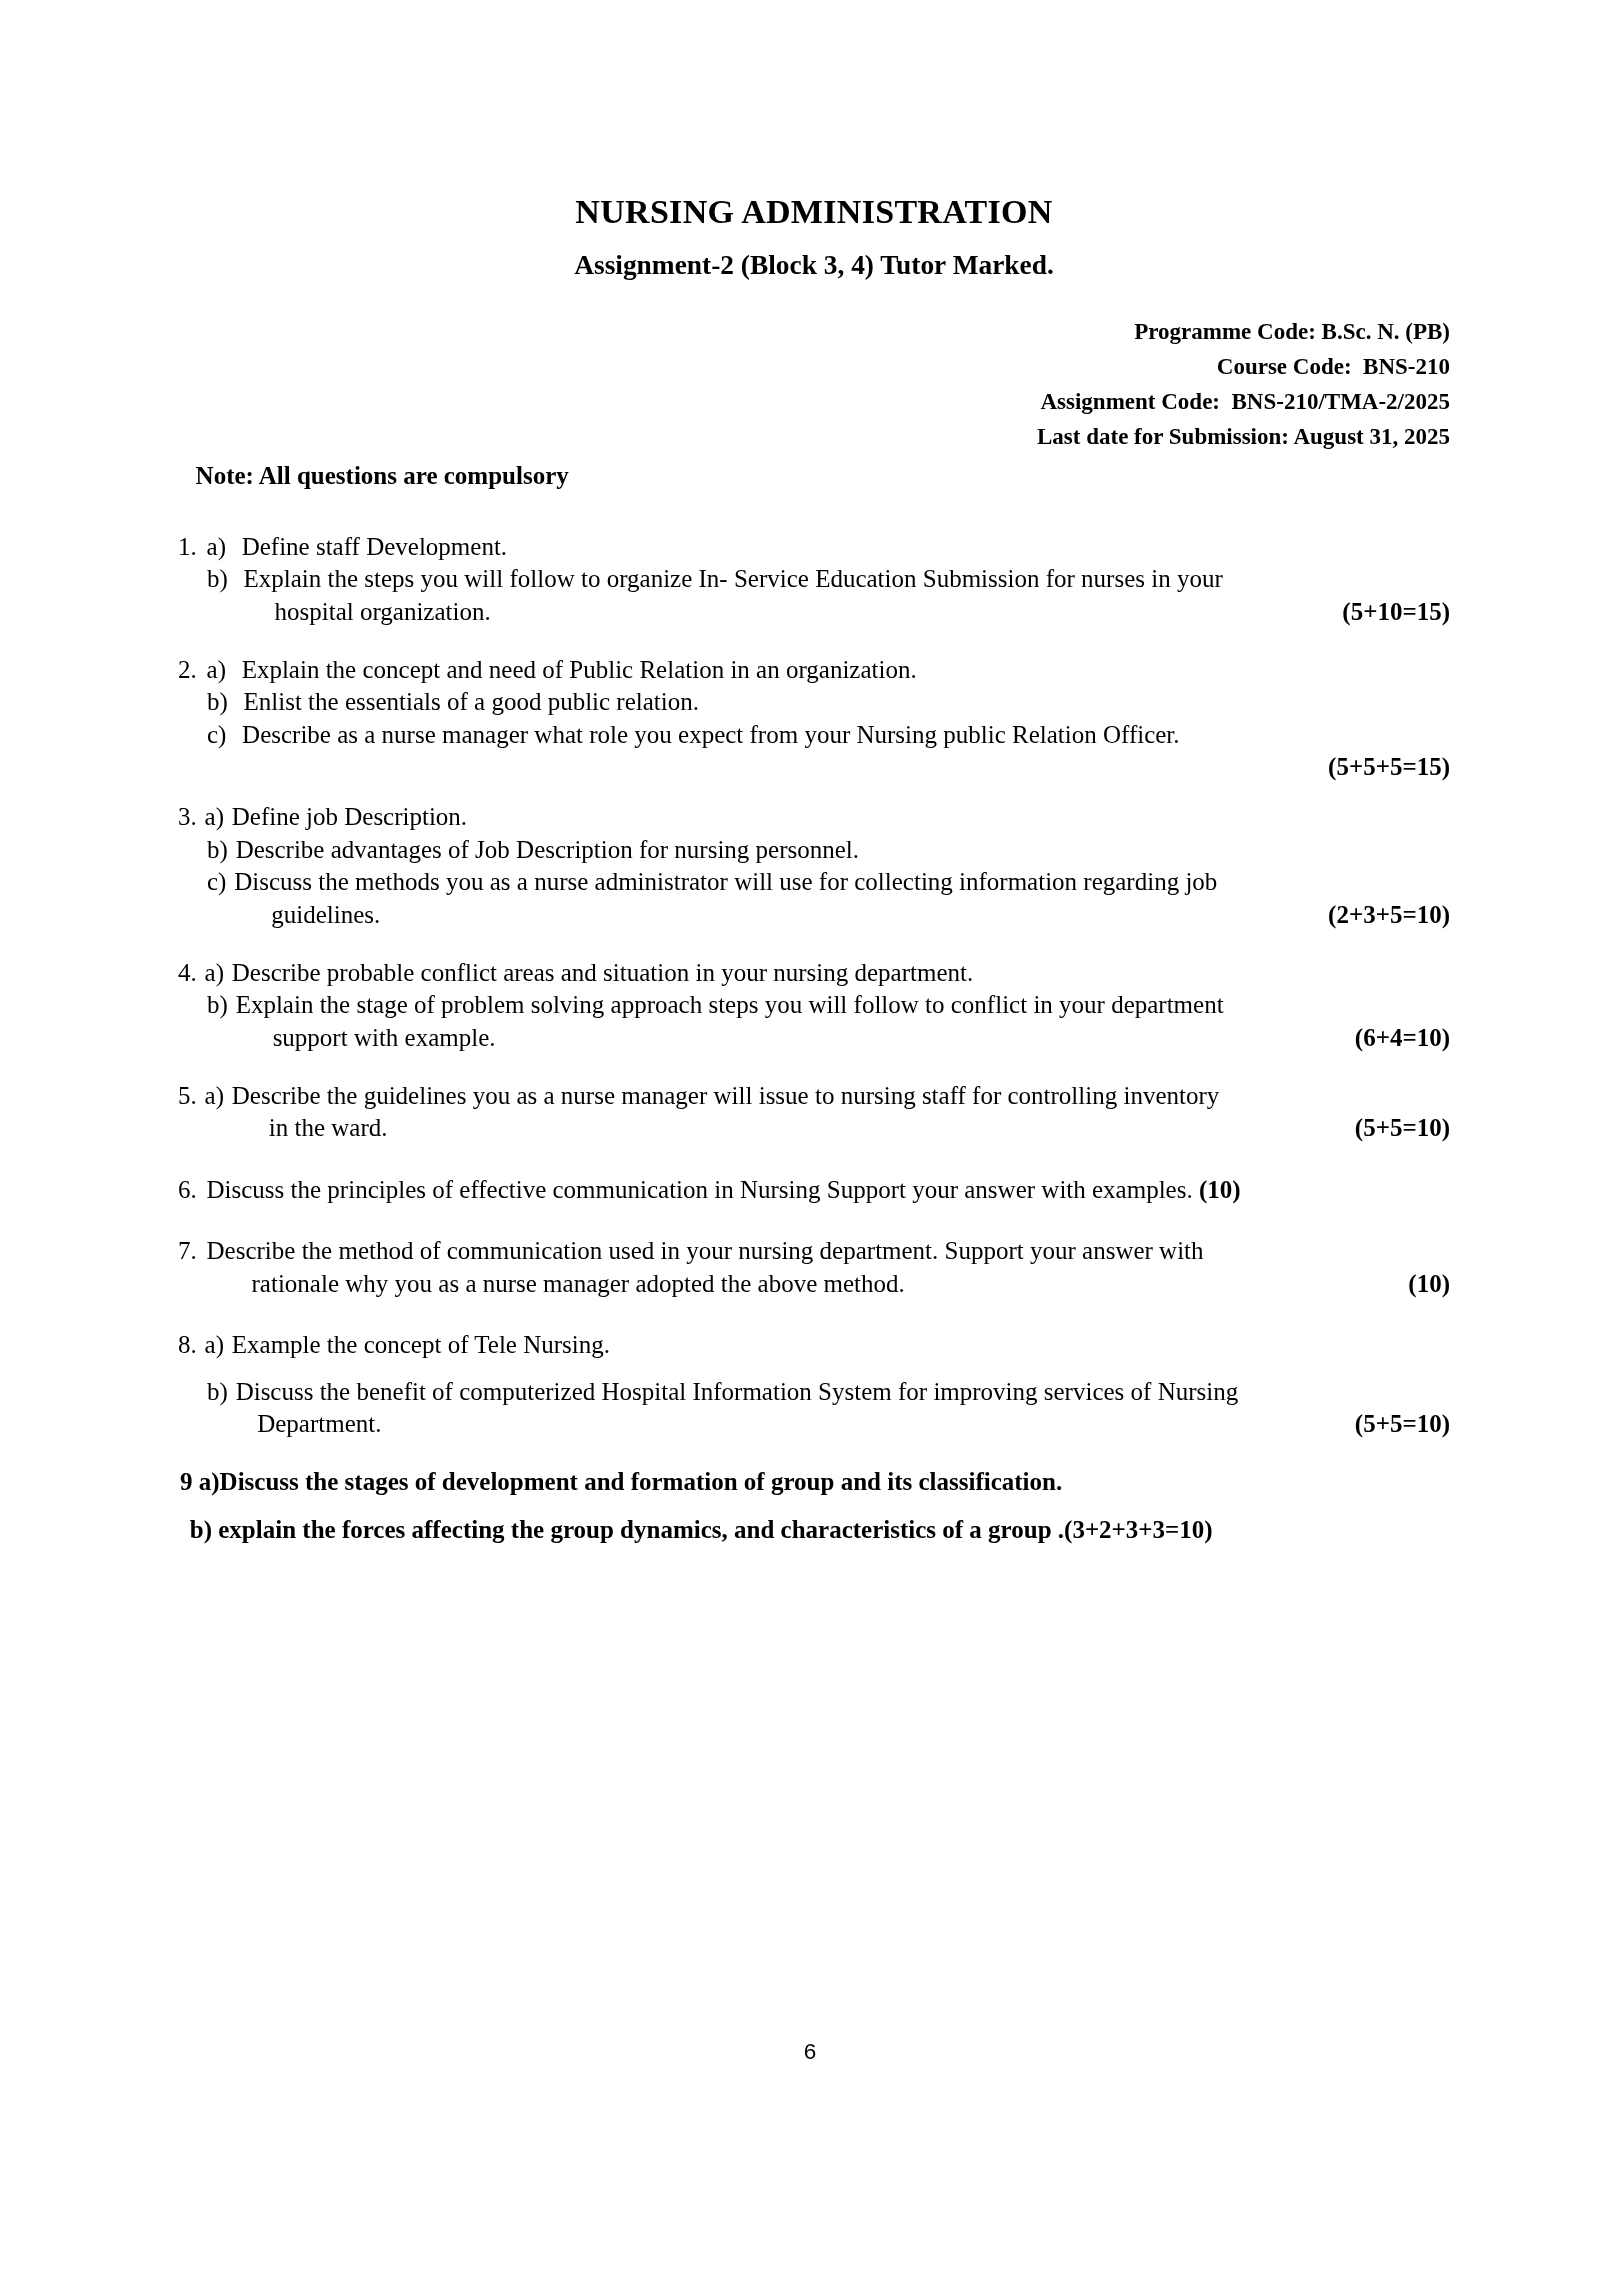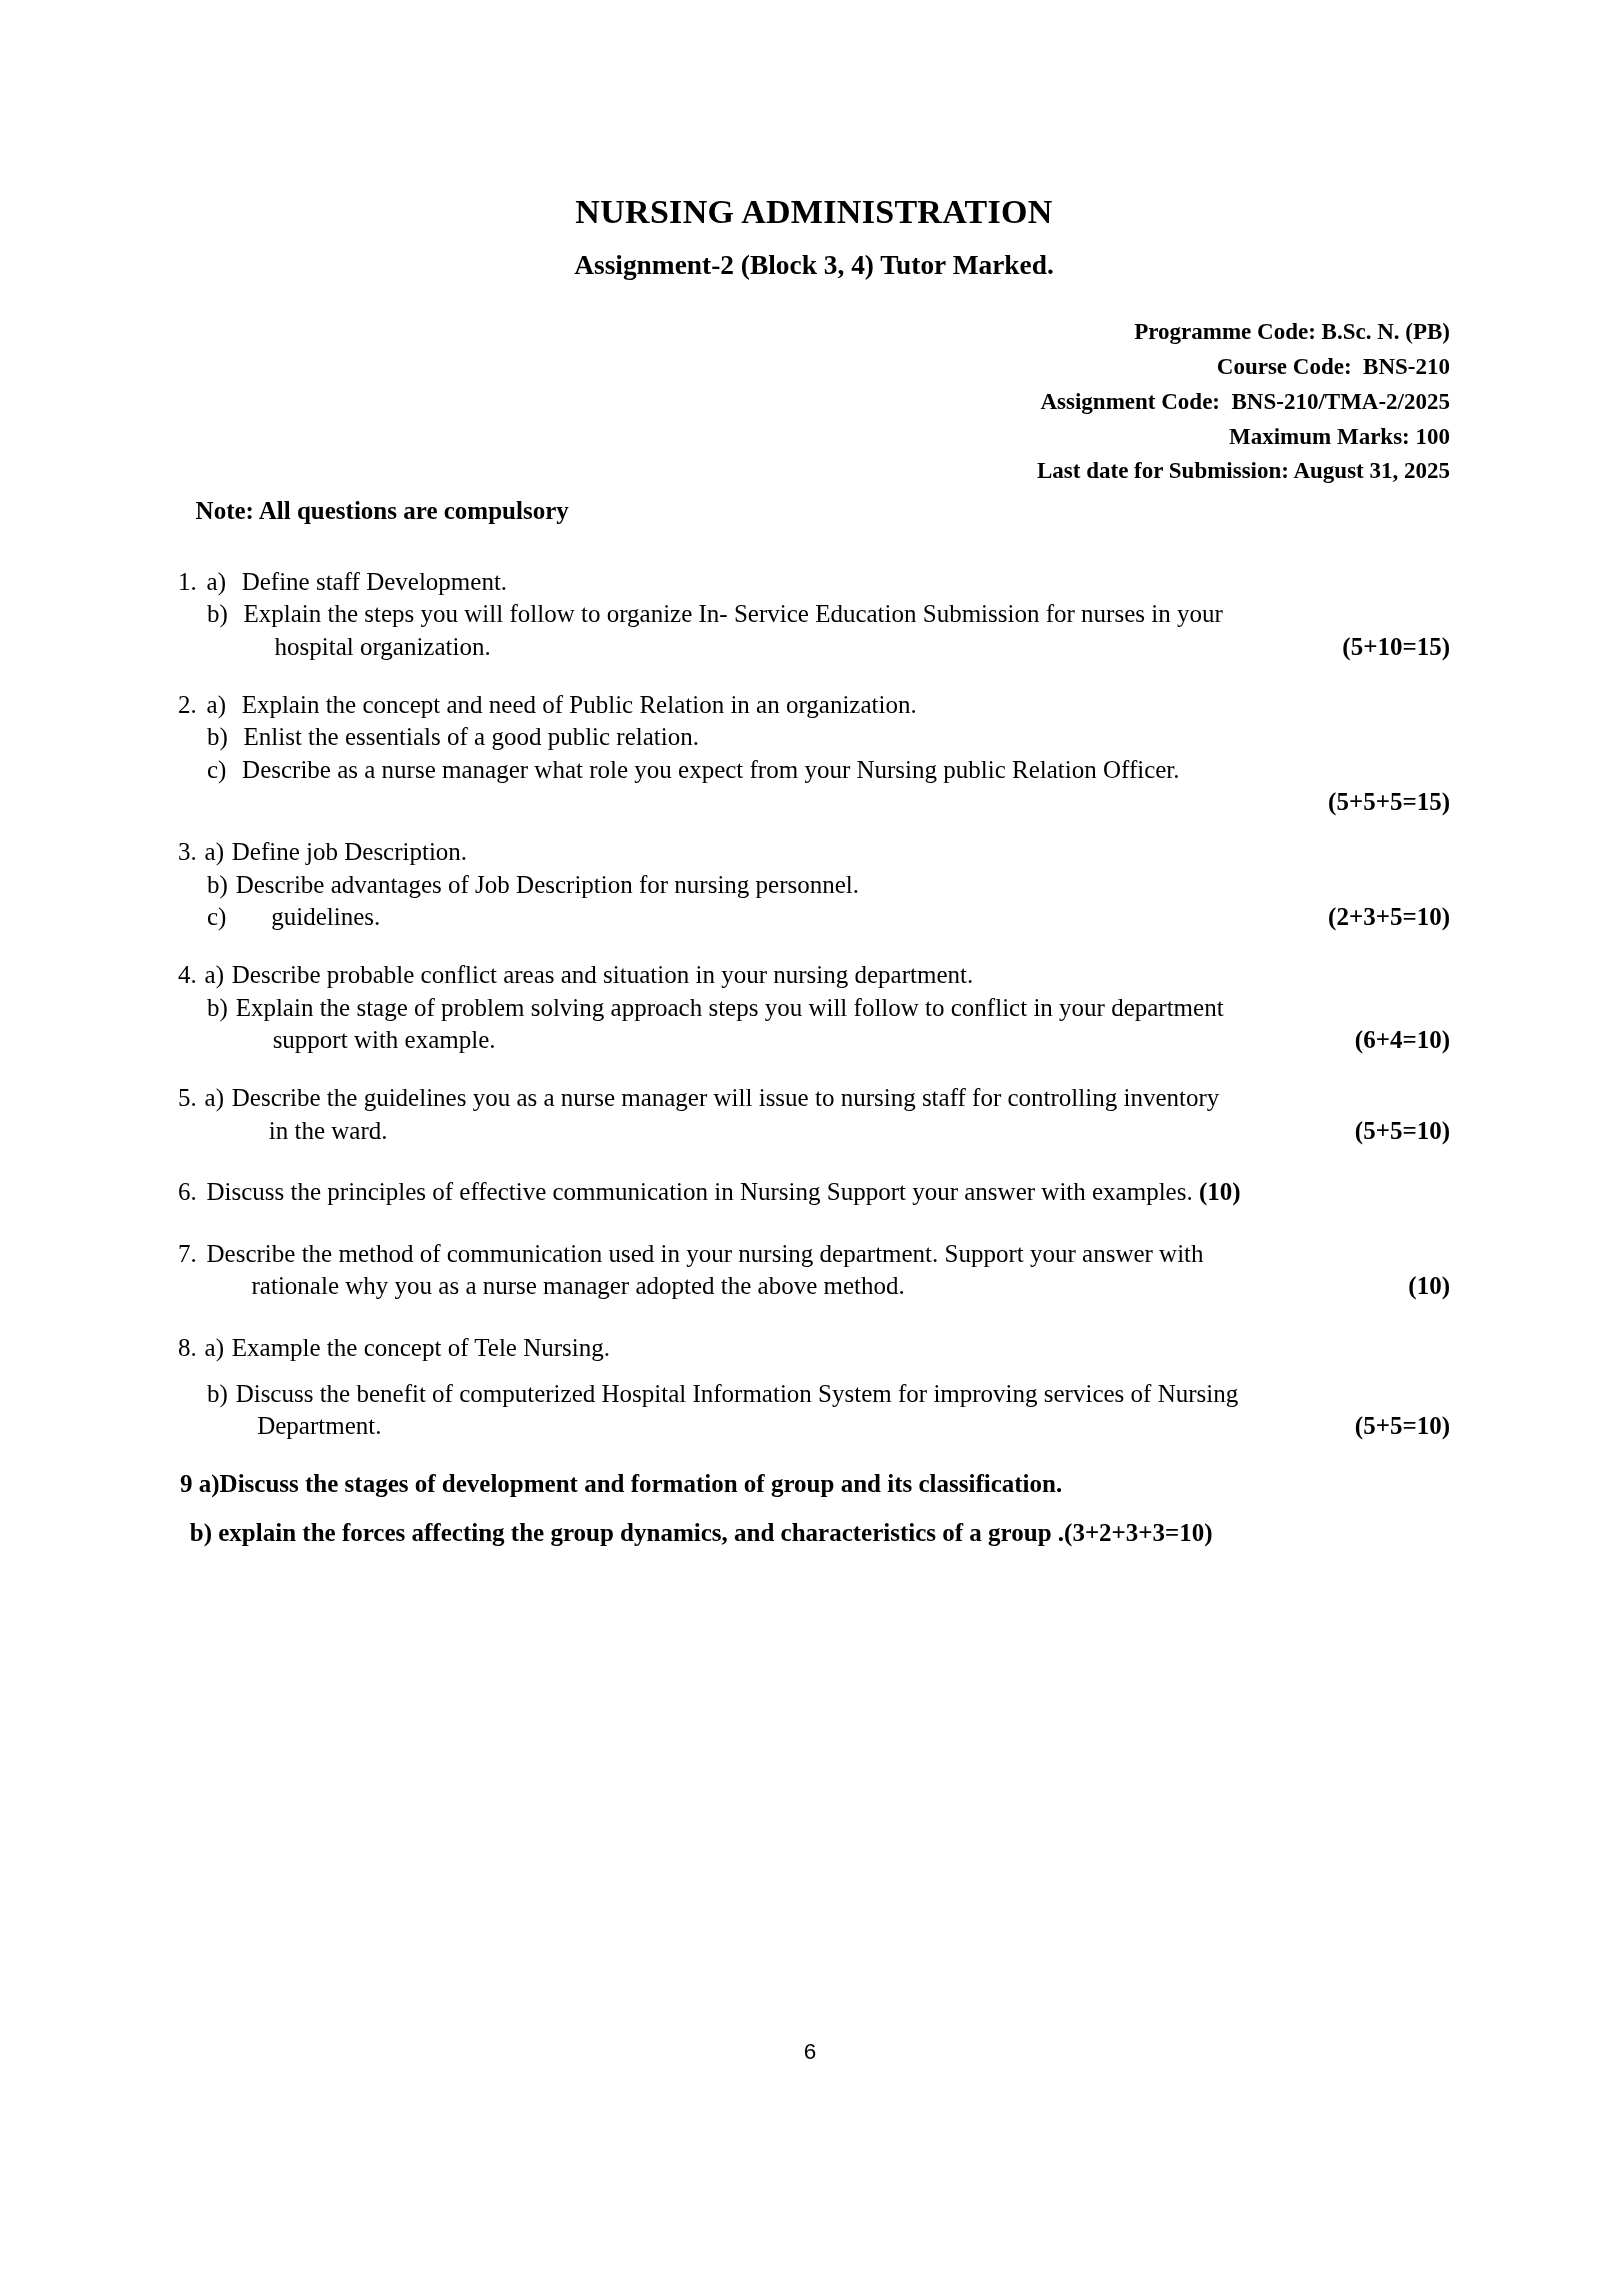--- a/index.html
+++ b/index.html
@@ -130,21 +130,20 @@
 <div class="page">
   <div class="content">
 
     <h1 class="doc-title">NURSING ADMINISTRATION</h1>
     <h2 class="doc-subtitle">Assignment-2 (Block 3, 4) Tutor Marked.</h2>
 
     <div class="meta-block">
       <span class="meta-line">Programme Code: B.Sc. N. (PB)</span>
       <span class="meta-line">Course Code:  BNS-210</span>
       <span class="meta-line">Assignment Code:  BNS-210/TMA-2/2025</span>
-      <span class="meta-line">Maximum Marks: 100</span>
       <span class="meta-line">Last date for Submission: August 31, 2025</span>
     </div>
 
     <p class="note-line">Note: All questions are compulsory</p>
 
     <div class="questions">
 
       <div class="q-block">
         <div class="q-line row">
           <span class="num">1.</span>
@@ -188,20 +187,21 @@
           <span class="num" style="padding-left:7.8px">a)</span>
           <span class="body" style="padding-left:7.8px">Define job Description.</span>
         </div>
         <div class="q-line row ind-sub">
           <span class="num">b)</span>
           <span class="body" style="padding-left:7.8px">Describe advantages of Job Description for nursing personnel.</span>
         </div>
         <div class="q-line row ind-sub">
           <span class="num">c)</span>
           <span class="body" style="padding-left:7.8px">
+            <span>Discuss the methods you as a nurse administrator will use for collecting information regarding job</span>
             <span class="cont clearfix" style="padding-left:37px">
               <span>guidelines.</span>
               <span class="marks-right">(2+3+5=10)</span>
             </span>
           </span>
         </div>
       </div>
 
       <div class="q-block">
         <div class="q-line row">

